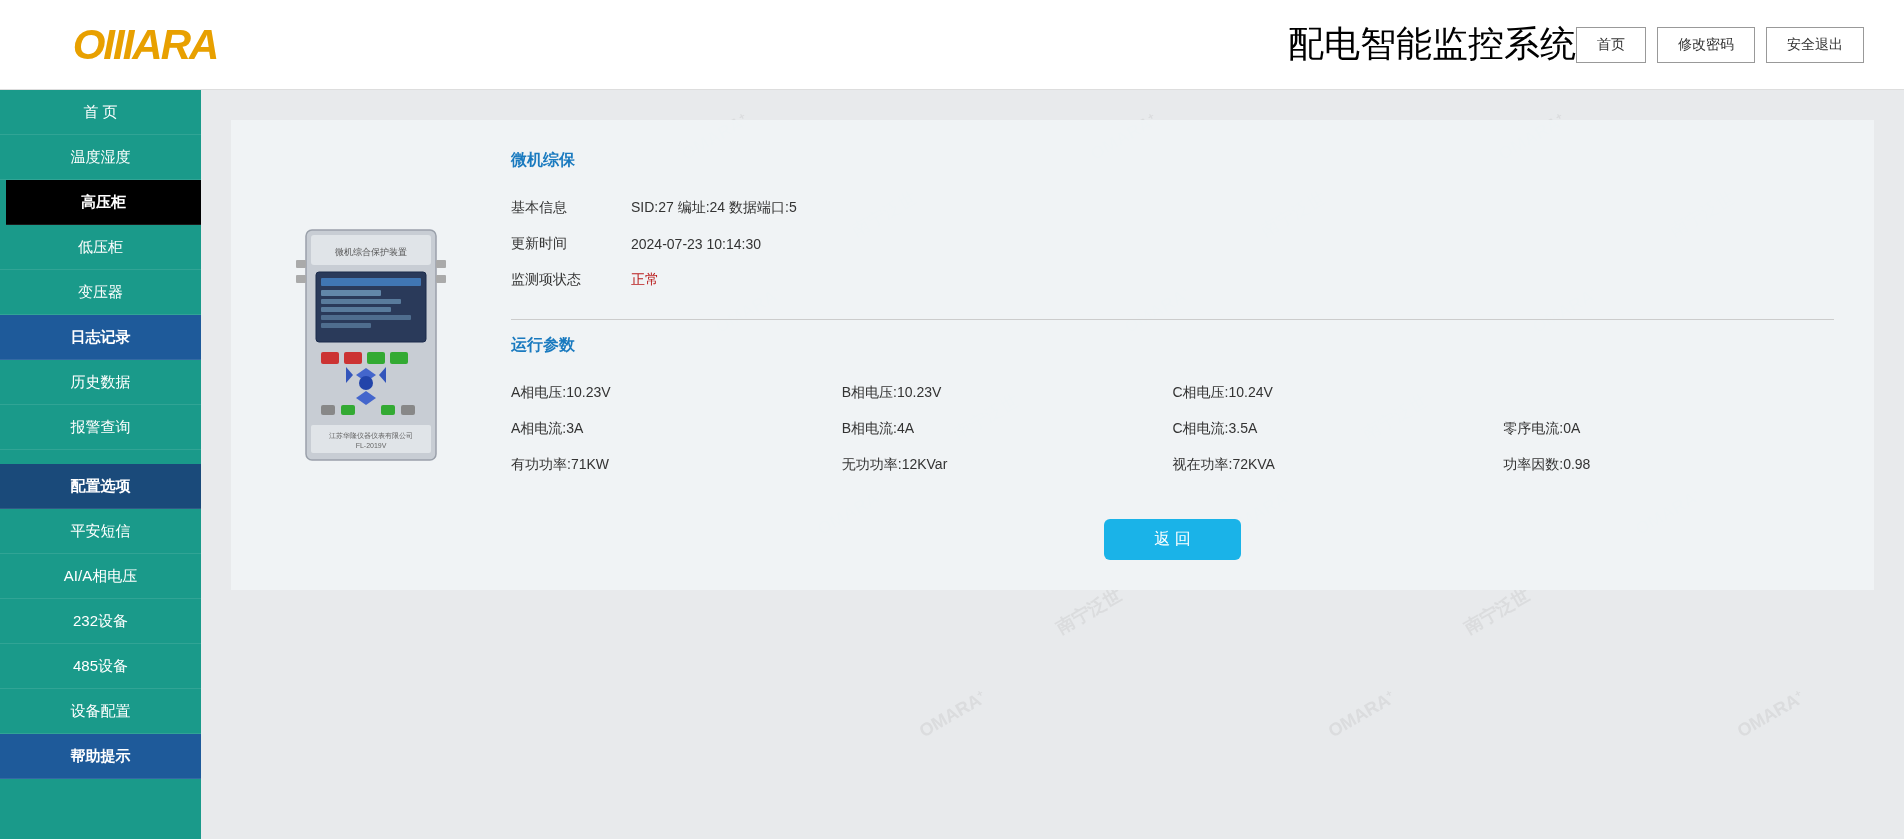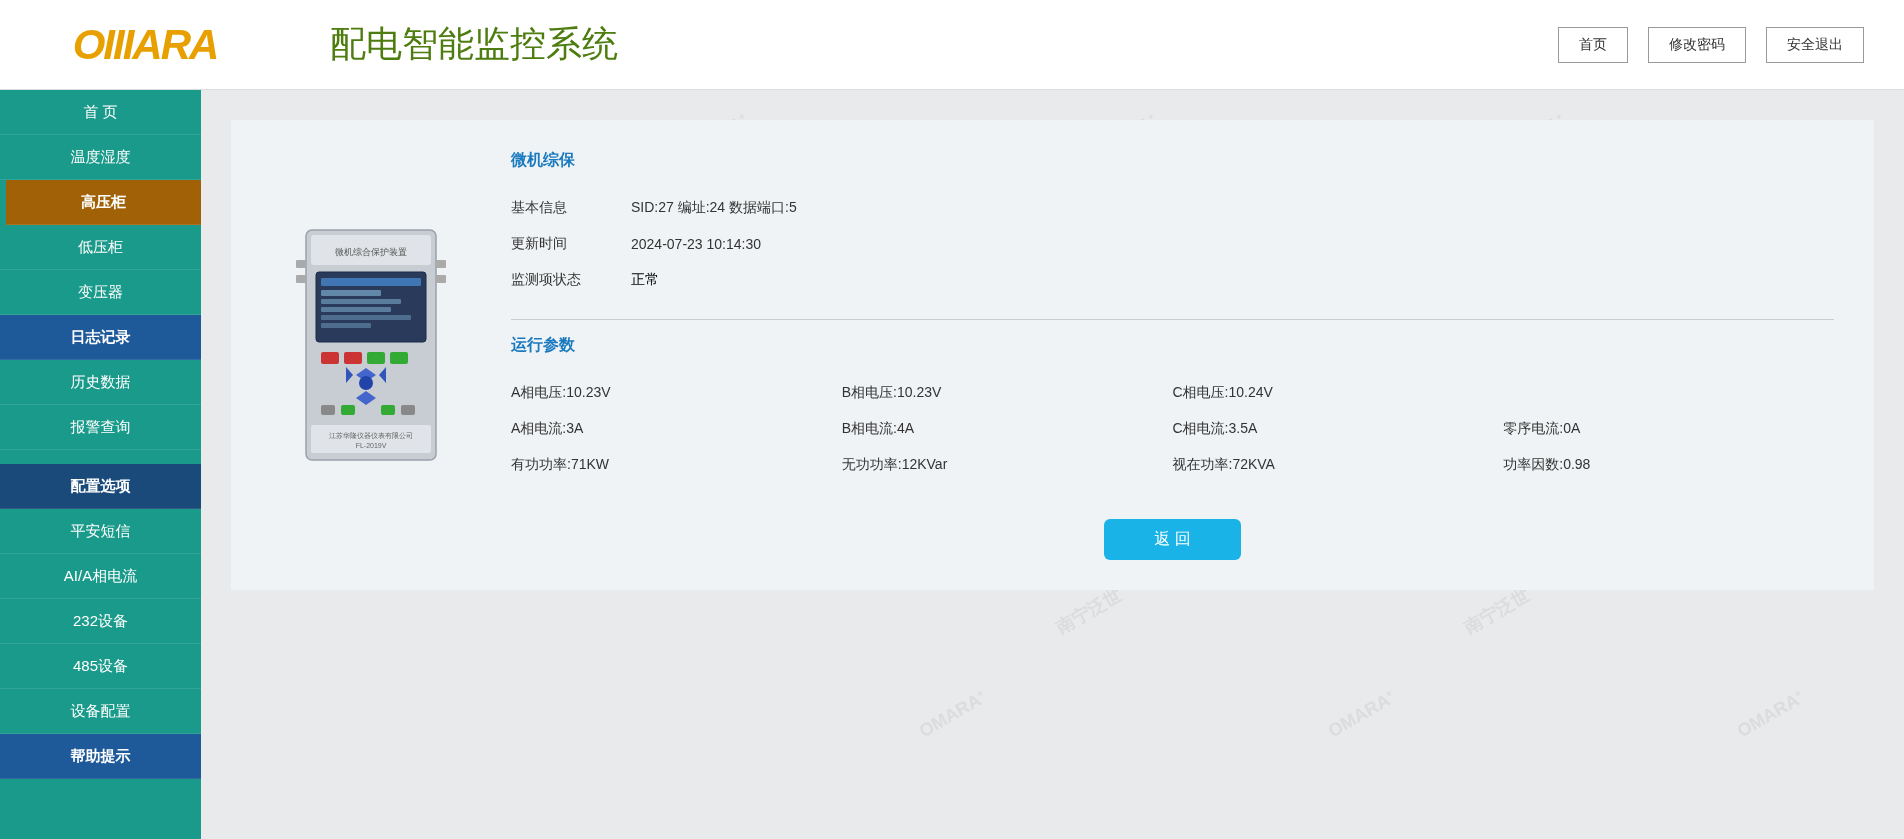--- a/index.html
+++ b/index.html
@@ -24,27 +24,28 @@
     .logo-text {
       font-size: 42px;
       font-weight: 900;
       font-style: italic;
       color: #e8a000;
       letter-spacing: -2px;
     }
     .header-title {
       flex: 1;
       font-size: 36px;
-      color: #4d7c0f;
+      color: #000000;
       padding-left: 60px;
       font-weight: normal;
+      text-align: right;
     }
     .header-buttons {
       display: flex;
-      gap: 20px;
+      gap: 11px;
       padding-right: 20px;
     }
     .header-btn {
       padding: 8px 20px;
       border: 1px solid #999;
       background: #fff;
       cursor: pointer;
       font-size: 14px;
       color: #333;
     }
@@ -65,21 +66,21 @@
     .sidebar-item {
       display: flex;
       align-items: center;
       justify-content: center;
       height: 45px;
       color: #fff;
       font-size: 15px;
       cursor: pointer;
       border-bottom: 1px solid rgba(255,255,255,0.1);
     }
-    .sidebar-item.active-dark { background: #a16207; font-weight: bold; margin-left: 6px; }
+    .sidebar-item.active-dark { background: #000000; font-weight: bold; margin-left: 6px; }
     .sidebar-item.active-mid { background: #1e5a9a; font-weight: bold; }
     .sidebar-item.highlight { background: #1a4a7a; font-weight: bold; margin-top: 14px; }
 
     
     .main {
       flex: 1;
       background: #e8eaec;
       padding: 30px;
       position: relative;
       overflow: hidden;
@@ -150,21 +151,21 @@
     .info-label {
       width: 120px;
       color: #333;
       font-size: 14px;
       flex-shrink: 0;
     }
     .info-value {
       color: #333;
       font-size: 14px;
     }
-    .info-value.green { color: #000000; }
+    .info-value.green { color: #b91c1c; }
 
     .params-section { margin-top: 10px; }
     .params-grid {
       display: grid;
       grid-template-columns: repeat(4, 1fr);
       gap: 18px 0;
       margin-top: 2px;
     }
     .param-item {
       font-size: 14px;
@@ -212,21 +213,21 @@
     <div class="sidebar-item">首 页</div>
     <div class="sidebar-item">温度湿度</div>
     <div class="sidebar-item active-dark">高压柜</div>
     <div class="sidebar-item">低压柜</div>
     <div class="sidebar-item">变压器</div>
     <div class="sidebar-item active-mid">日志记录</div>
     <div class="sidebar-item">历史数据</div>
     <div class="sidebar-item">报警查询</div>
     <div class="sidebar-item highlight">配置选项</div>
     <div class="sidebar-item">平安短信</div>
-    <div class="sidebar-item">AI/A相电流</div>
+    <div class="sidebar-item">AI/A相电压</div>
     <div class="sidebar-item">232设备</div>
     <div class="sidebar-item">485设备</div>
     <div class="sidebar-item">设备配置</div>
     <div class="sidebar-item active-mid">帮助提示</div>
 
   </div>
 
   <div class="main">
 
     <div class="watermark">

